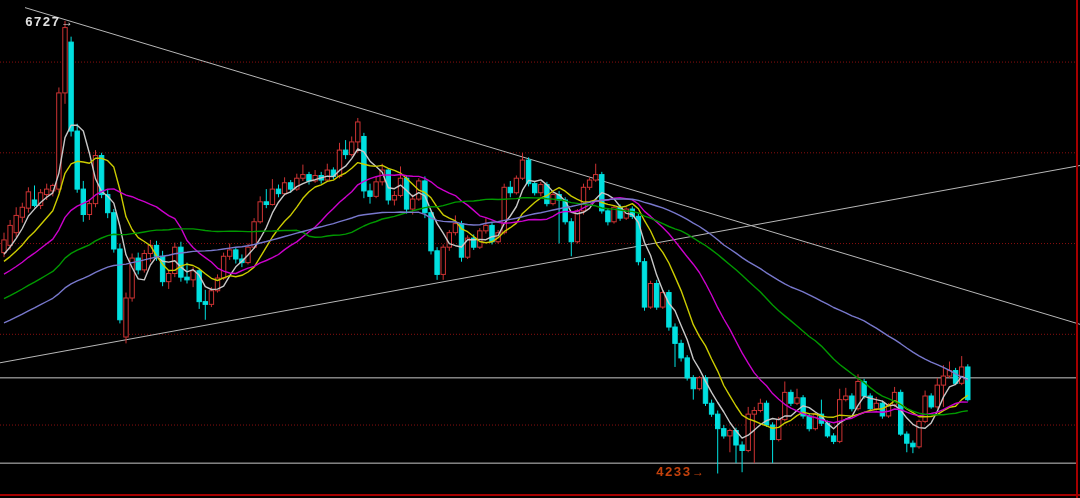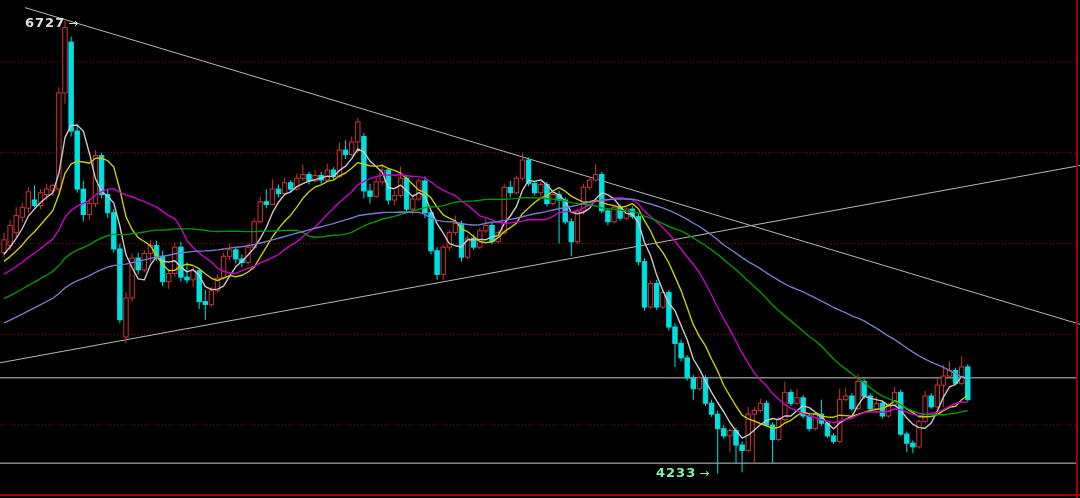--- a/index.html
+++ b/index.html
@@ -1,20 +1,20 @@
 <!DOCTYPE html>
 <html><head>
 <meta charset="utf-8">
 <style>
   html,body{margin:0;padding:0;background:#000;}
   #stage{position:relative;width:1080px;height:498px;background:#000;overflow:hidden;
          font-family:"DejaVu Sans", "Liberation Sans", sans-serif;}
   #chart-svg{position:absolute;left:0;top:0;}
   .price-label{position:absolute;display:flex;align-items:flex-end;gap:3px;
-               font-size:13px;font-weight:bold;letter-spacing:1px;line-height:1;}
+               font-size:13px;font-weight:bold;letter-spacing:1px;line-height:1;font-family:Liberation Mono, monospace;}
   #high-label{left:25px;top:16px;}
   #low-label{left:656px;top:466px;}
   .arrow{font-size:12px;font-weight:normal;}
 </style>
 </head>
 <body>
 
 <div id="stage">
   <svg id="chart-svg" width="1080" height="498">
       <g>
@@ -677,17 +677,17 @@
         <polyline points="4.0,298.6 10.1,295.6 16.2,292.4 22.3,289.0 28.4,285.4 34.5,282.1 40.6,278.6 46.7,275.0 52.8,271.4 58.9,265.6 65.0,258.1 71.1,253.4 77.2,250.1 83.3,247.5 89.4,244.8 95.5,240.9 101.6,238.0 107.7,235.6 113.8,234.2 119.9,234.6 126.0,234.6 132.1,233.6 138.2,233.0 144.3,232.0 150.4,230.9 156.5,230.1 162.6,230.0 168.7,229.7 174.8,228.9 180.9,228.9 187.0,228.9 193.1,228.9 199.2,229.6 205.3,230.5 211.4,231.1 217.5,231.5 223.6,231.4 229.7,231.1 235.8,231.2 241.9,231.4 248.0,231.6 254.1,231.5 260.2,231.2 266.3,231.1 272.4,231.0 278.5,230.7 284.6,230.5 290.7,230.5 296.8,230.3 302.9,232.3 309.0,236.2 315.1,237.3 321.2,237.1 327.3,236.0 333.4,235.3 339.5,235.1 345.6,234.1 351.7,232.4 357.8,229.2 363.9,226.0 370.0,223.4 376.1,221.5 382.2,219.0 388.3,217.7 394.4,216.4 400.5,214.5 406.6,212.7 412.7,210.8 418.8,209.2 424.9,207.6 431.0,206.8 437.1,206.9 443.2,205.6 449.3,203.8 455.4,202.1 461.5,201.6 467.6,201.1 473.7,201.0 479.8,200.3 485.9,199.4 492.0,199.3 498.1,199.5 504.2,199.2 510.3,198.9 516.4,198.6 522.5,197.8 528.6,197.8 534.7,197.9 540.8,198.0 546.9,198.8 553.0,199.1 559.1,199.7 565.2,200.8 571.3,202.6 577.4,203.4 583.5,204.4 589.6,205.0 595.7,205.8 601.8,208.0 607.9,208.8 614.0,209.1 620.1,210.0 626.2,211.0 632.3,211.4 638.4,213.0 644.5,216.2 650.6,218.1 656.7,220.8 662.8,223.6 668.9,226.5 675.0,228.8 681.1,230.9 687.2,234.1 693.3,238.0 699.4,241.9 705.5,245.5 711.6,249.9 717.7,254.5 723.8,259.6 729.9,264.7 736.0,269.8 742.1,275.2 748.2,280.9 754.3,286.4 760.4,292.0 766.5,298.6 772.6,305.0 778.7,310.7 784.8,315.9 790.9,320.9 797.0,326.0 803.1,331.3 809.2,336.5 815.3,340.8 821.4,346.1 827.5,352.4 833.6,358.9 839.7,364.5 845.8,369.1 851.9,373.8 858.0,378.2 864.1,382.6 870.2,387.6 876.3,392.3 882.4,396.1 888.5,398.6 894.6,401.3 900.7,404.5 906.8,408.3 912.9,411.2 919.0,413.2 925.1,414.2 931.2,414.9 937.3,414.8 943.4,414.7 949.5,413.9 955.6,413.2 961.7,411.6 967.8,410.7" fill="none" stroke="#009900" stroke-width="1.4" stroke-linejoin="round"></polyline>
         <polyline points="4.0,322.9 10.1,320.1 16.2,317.1 22.3,314.1 28.4,310.9 34.5,307.9 40.6,304.7 46.7,301.5 52.8,298.3 58.9,293.6 65.0,287.9 71.1,283.9 77.2,280.9 83.3,278.4 89.4,275.7 95.5,272.3 101.6,269.6 107.7,267.2 113.8,265.5 119.9,264.9 126.0,264.1 132.1,262.6 138.2,261.4 144.3,259.9 150.4,258.4 156.5,257.0 162.6,256.2 168.7,255.2 174.8,253.8 180.9,253.0 187.0,252.3 193.1,251.4 199.2,251.1 205.3,250.9 211.4,250.5 217.5,249.9 223.6,249.0 229.7,248.1 235.8,247.3 241.9,246.7 248.0,245.8 254.1,244.5 260.2,243.0 266.3,241.5 272.4,239.8 278.5,238.2 284.6,236.5 290.7,234.9 296.8,233.2 302.9,231.5 309.0,229.9 315.1,228.3 321.2,226.8 327.3,225.1 333.4,223.6 339.5,221.7 345.6,219.9 351.7,218.0 357.8,215.8 363.9,214.7 370.0,214.0 376.1,213.2 382.2,212.5 388.3,212.4 394.4,212.4 400.5,212.0 406.6,212.2 412.7,212.4 418.8,212.3 424.9,214.3 431.0,218.1 437.1,220.4 443.2,221.4 449.3,221.7 455.4,222.0 461.5,223.7 467.6,224.5 473.7,225.0 479.8,224.7 485.9,223.2 492.0,222.2 498.1,221.8 504.2,220.4 510.3,219.4 516.4,218.3 522.5,216.7 528.6,215.1 534.7,213.7 540.8,212.7 546.9,211.4 553.0,210.0 559.1,208.8 565.2,207.5 571.3,206.5 577.4,205.1 583.5,203.6 589.6,202.4 595.7,201.1 601.8,200.3 607.9,199.6 614.0,199.0 620.1,198.9 626.2,199.0 632.3,199.2 638.4,200.4 644.5,202.3 650.6,204.0 656.7,206.0 662.8,207.9 668.9,210.4 675.0,213.1 681.1,216.2 687.2,219.4 693.3,223.1 699.4,226.5 705.5,230.7 711.6,235.0 717.7,239.8 723.8,245.0 729.9,249.0 736.0,253.1 742.1,257.6 748.2,261.7 754.3,265.2 760.4,268.7 766.5,272.8 772.6,276.6 778.7,280.3 784.8,283.8 790.9,287.0 797.0,289.4 803.1,291.8 809.2,294.8 815.3,297.9 821.4,301.2 827.5,304.2 833.6,307.5 839.7,310.1 845.8,312.8 851.9,315.9 858.0,318.2 864.1,320.9 870.2,324.6 876.3,328.1 882.4,332.1 888.5,336.2 894.6,339.7 900.7,343.7 906.8,348.0 912.9,352.1 919.0,355.8 925.1,359.1 931.2,362.2 937.3,364.6 943.4,367.3 949.5,370.4 955.6,373.8 961.7,377.0 967.8,380.1" fill="none" stroke="#7878cc" stroke-width="1.4" stroke-linejoin="round"></polyline>
       </g>
       <line x1="0" x2="1080" y1="495" y2="495" stroke="#a40000" stroke-width="2"></line>
       <line x1="1077" x2="1077" y1="0" y2="498" stroke="#a40000" stroke-width="2"></line>
     </svg>
   <div class="price-label" id="high-label" style="color: rgb(224, 224, 224);">
     <span>6727</span>
     <span class="arrow">→</span>
   </div>
-  <div class="price-label" id="low-label" style="color: #86efac;">
+  <div class="price-label" id="low-label" style="color: #c2410c;">
     <span>4233</span>
     <span class="arrow">→</span>
   </div>
 </div>
 
 </body></html>

